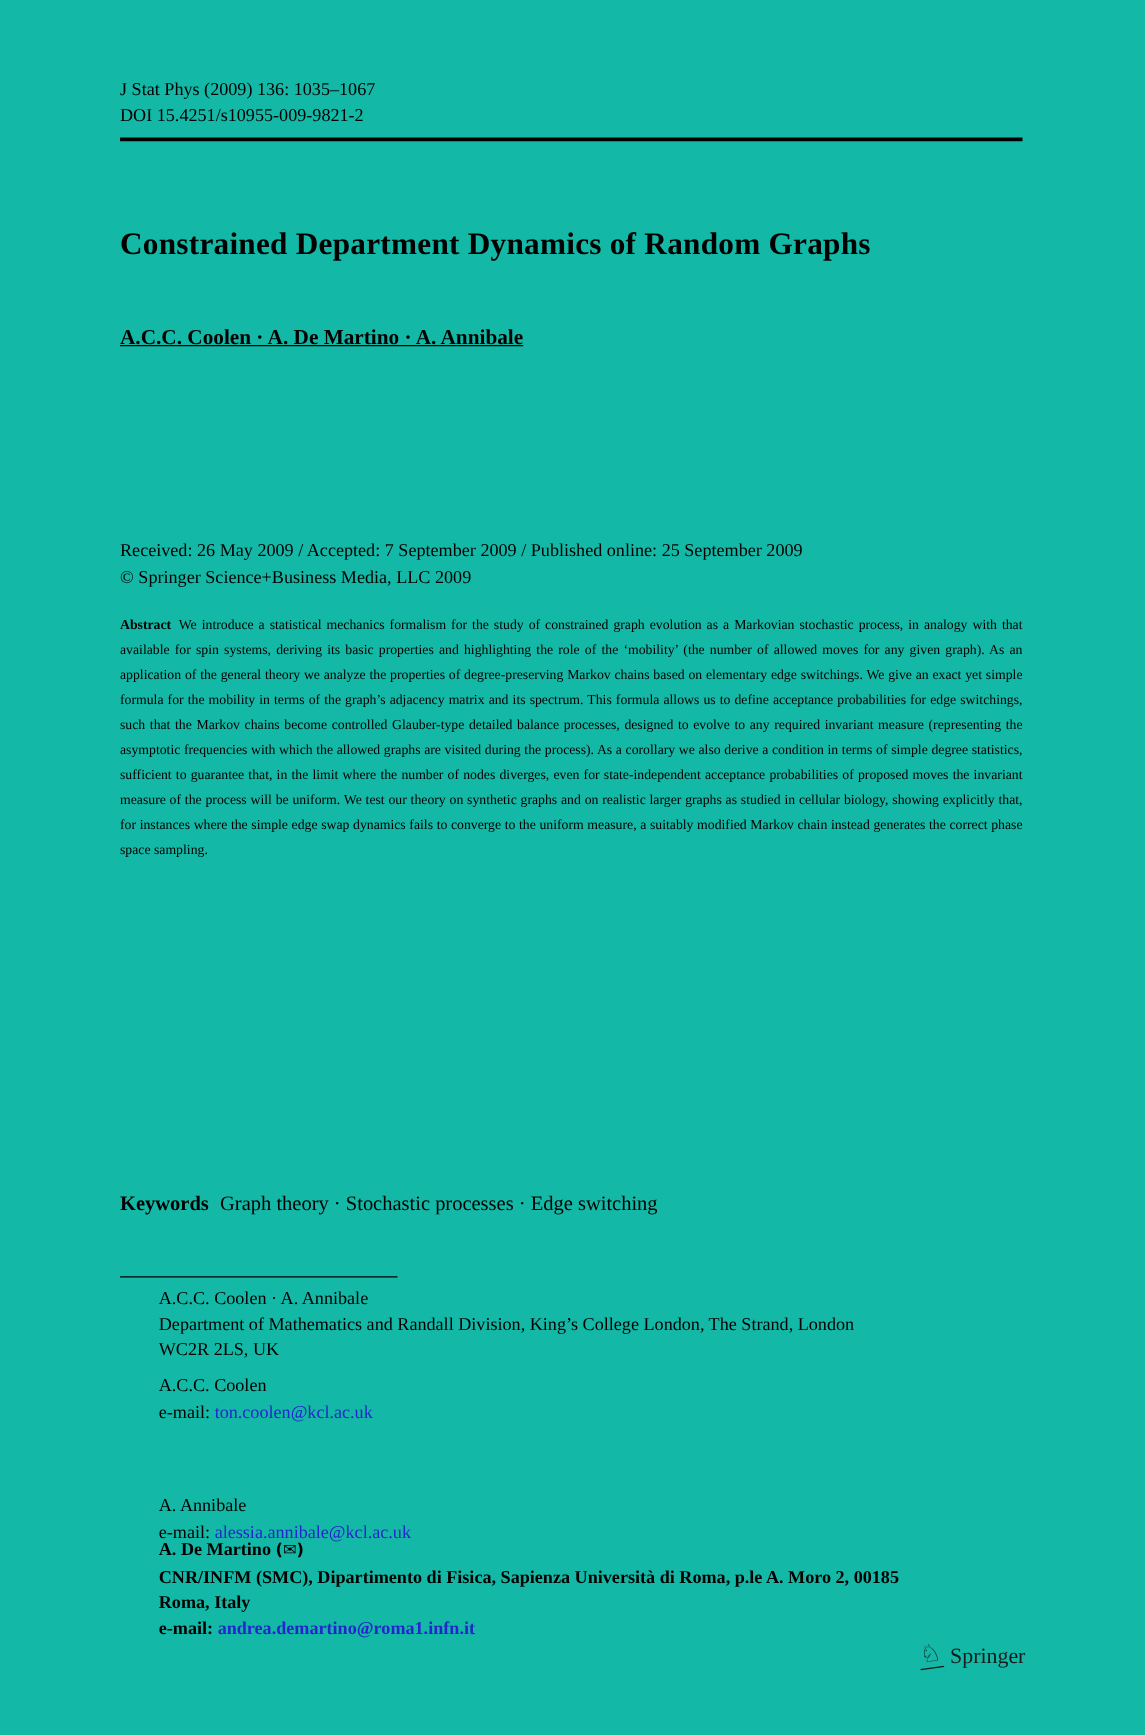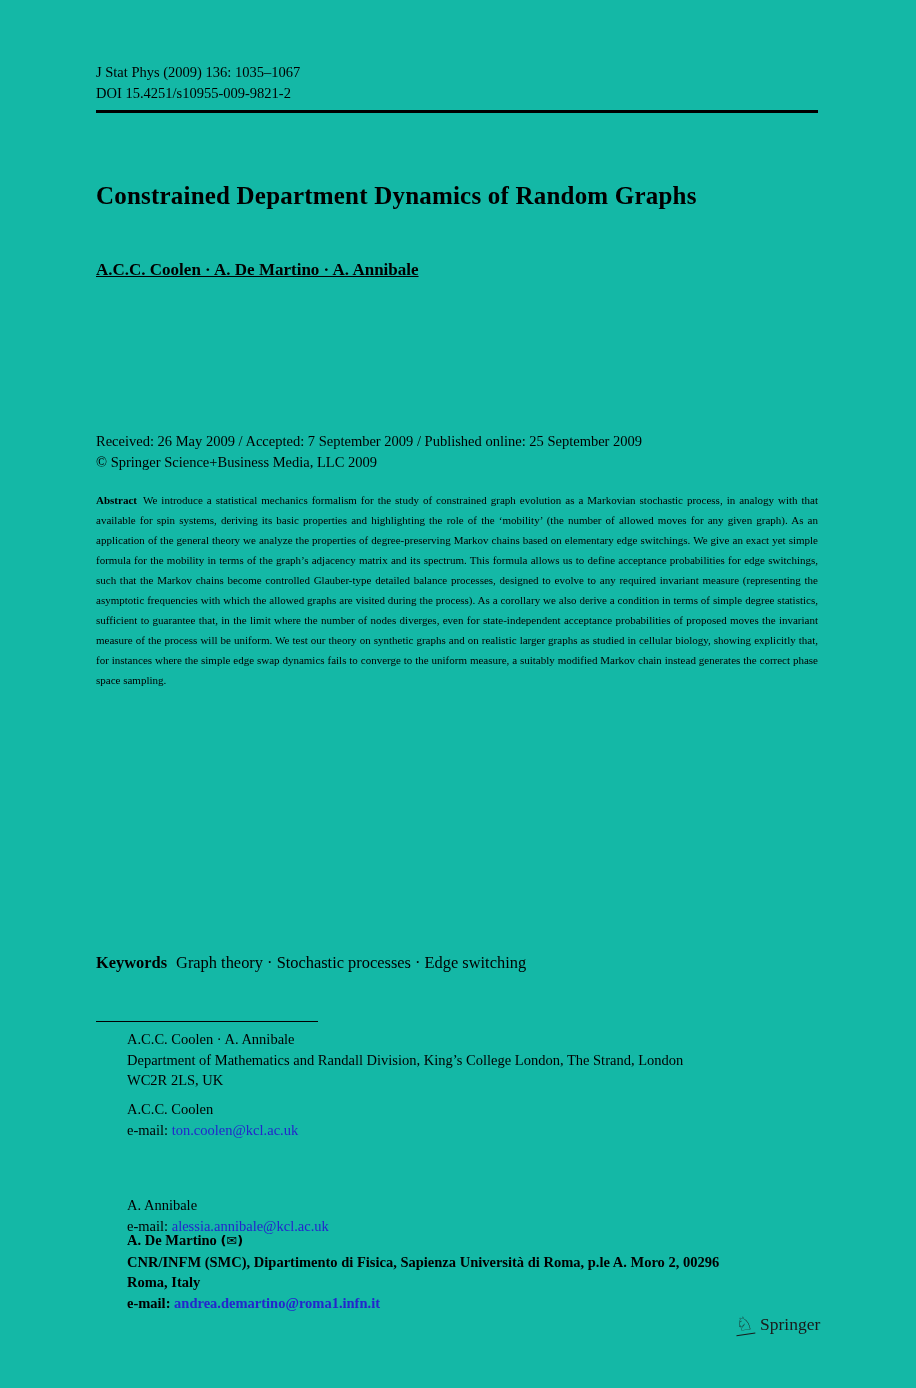--- a/index.html
+++ b/index.html
@@ -133,21 +133,21 @@
     <div><span>e-mail: </span><a class="email">ton.coolen@kcl.ac.uk</a></div>
   </div>
 
   <div class="abs fn fn-3">
     <div>A. Annibale</div>
     <div><span>e-mail: </span><a class="email">alessia.annibale@kcl.ac.uk</a></div>
   </div>
 
   <div class="abs fn fn-4">
     <div><span>A. De Martino</span> <span class="envelope-wrap">(✉)</span></div>
-    <div class="preline">CNR/INFM (SMC), Dipartimento di Fisica, Sapienza Università di Roma, p.le A. Moro 2, 00296
+    <div class="preline">CNR/INFM (SMC), Dipartimento di Fisica, Sapienza Università di Roma, p.le A. Moro 2, 00185
 Roma, Italy</div>
     <div><span>e-mail: </span><a class="email">andrea.demartino@roma1.infn.it</a></div>
   </div>
 
   <div class="abs springer">
     <span class="knight-icon"></span>
     <span>Springer</span>
   </div>
 
 </div>

